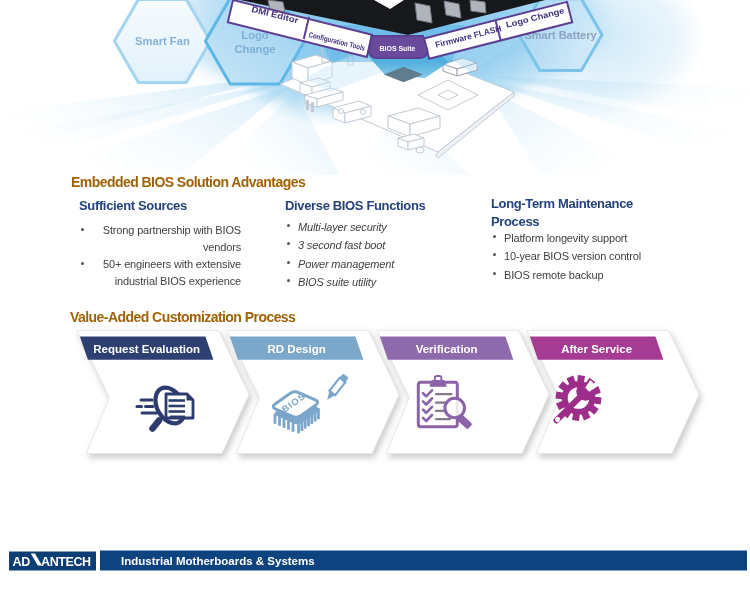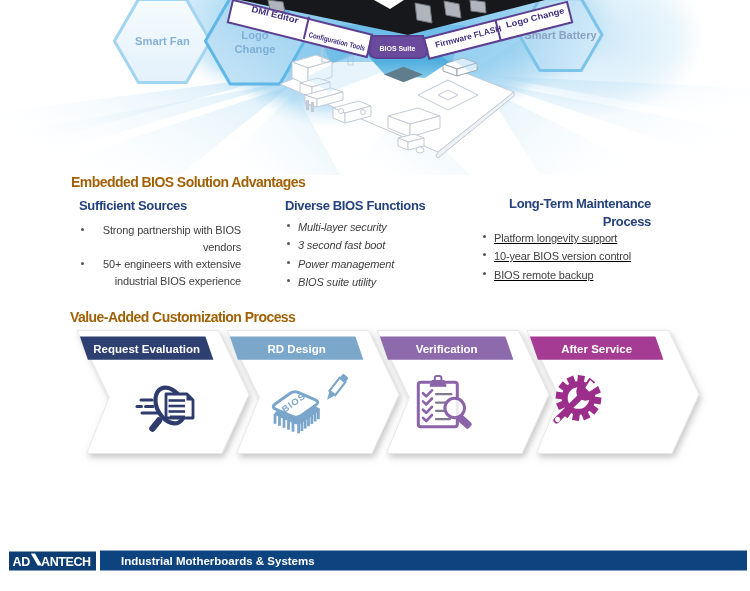--- a/index.html
+++ b/index.html
@@ -1,20 +1,20 @@
 <!DOCTYPE html>
 <html><head>
 <meta charset="utf-8">
 <style>
   html,body{margin:0;padding:0;}
   body{width:750px;height:591px;position:relative;background:#ffffff;
        font-family:"Liberation Sans", sans-serif;overflow:hidden;}
   .abs{position:absolute;}
   h2{margin:0;font-size:14px;font-weight:bold;color:#a16207;letter-spacing:-0.55px;}
-  h3{margin:0;font-size:13px;font-weight:bold;color:#25427c;letter-spacing:-0.35px;text-align:right;}
+  h3{margin:0;font-size:13px;font-weight:bold;color:#25427c;letter-spacing:-0.35px;}
   ul{margin:0;padding:0;list-style:none;}
   li{font-size:11px;color:#3f3f41;letter-spacing:-0.15px;padding-left:13px;position:relative;}
   li:before{content:"";position:absolute;left:2px;top:6px;width:3px;height:3px;border-radius:50%;background:#55555a;}
   li + li{margin-top:0px;}
 </style>
 </head>
 <body>
 
 <svg class="abs" style="left:0;top:0" width="750" height="175" viewBox="0 0 750 175">
   <defs>
@@ -171,21 +171,21 @@
 
 <h3 class="abs" style="left:285px;top:197.5px;">Diverse BIOS Functions</h3>
 <ul class="abs" style="left:285px;top:218px;width:190px;line-height:18.3px;font-style:italic;">
   <li>Multi-layer security</li>
   <li>3 second fast boot</li>
   <li>Power management</li>
   <li>BIOS suite utility</li>
 </ul>
 
 <h3 class="abs" style="left:491px;top:195px;width:160px;line-height:18px;">Long-Term Maintenance Process</h3>
-<ul class="abs" style="left:481px;top:229px;width:220px;line-height:18.3px;text-decoration:underline;">
+<ul class="abs" style="left:491px;top:229px;width:220px;line-height:18.3px;">
   <li>Platform longevity support</li>
   <li>10-year BIOS version control</li>
   <li>BIOS remote backup</li>
 </ul>
 
 <h2 class="abs" style="left:70px;top:308.5px;">Value-Added Customization Process</h2>
 
 <svg class="abs" style="left:0;top:325px" width="750" height="145" viewBox="0 325 750 145">
   <defs>
     <filter id="cardshadow" x="-20%" y="-20%" width="140%" height="140%">

